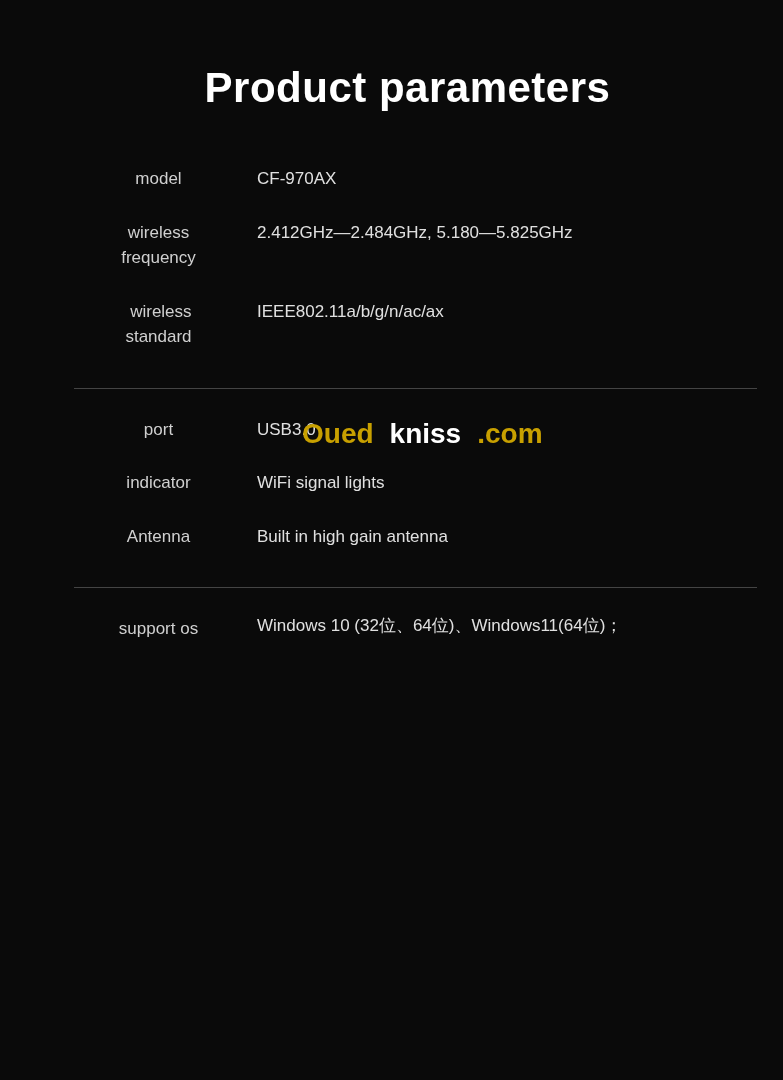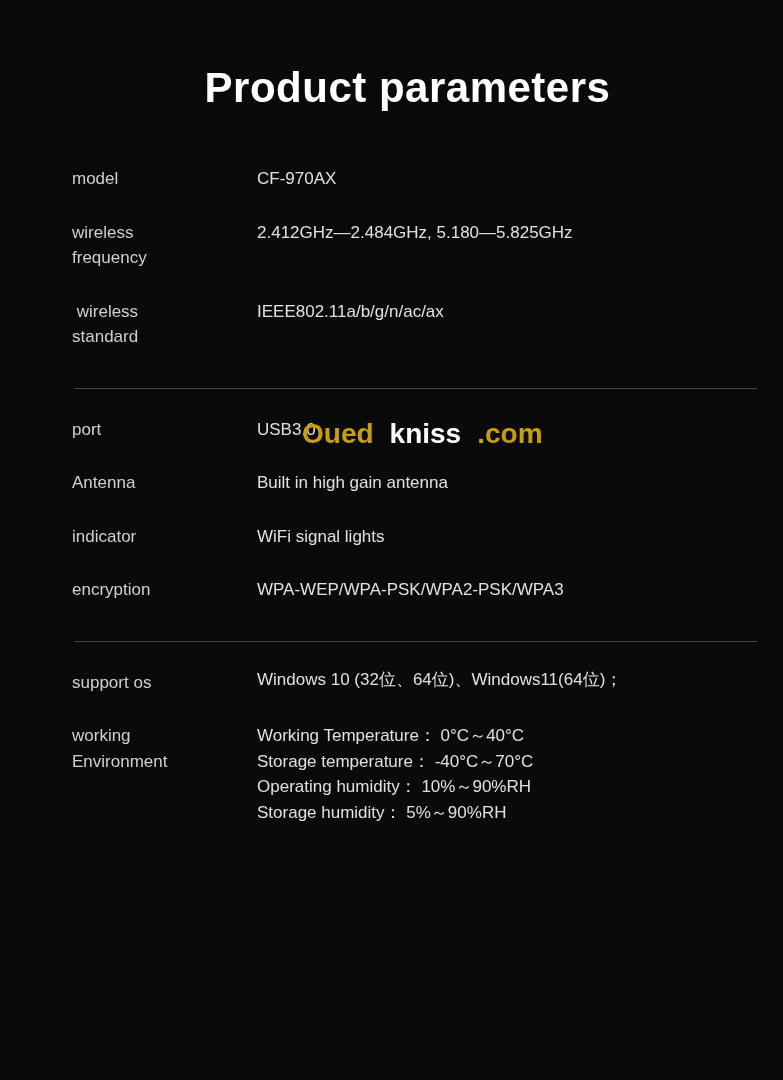--- a/index.html
+++ b/index.html
@@ -36,20 +36,21 @@
       vertical-align: top;
       font-size: 17px;
       line-height: 1.5;
     }
 
     .label-col {
       width: 185px;
       color: #d0d0d0;
       font-weight: 400;
       padding-right: 20px;
+      text-align: center;
     }
 
     .value-col {
       color: #e0e0e0;
       font-weight: 300;
     }
 
     .watermark {
       position: absolute;
       top: 50%;
@@ -102,46 +103,33 @@
 
     <tr>
       <td class="label-col" style="padding-top:20px; position:relative;">port
         <div class="watermark" style="top:50%; left:220px; transform:translate(0,-50%);">
           <span class="watermark-oued">Oued</span><span class="watermark-kniss">kniss</span><span class="watermark-com">.com</span>
         </div>
       </td>
       <td class="value-col" style="padding-top:20px;">USB3.0</td>
     </tr>
     <tr>
-      <td class="label-col">Antenna</td>
-      <td class="value-col">Built in high gain antenna</td>
-    </tr>
-    <tr>
       <td class="label-col">indicator</td>
       <td class="value-col">WiFi signal lights</td>
     </tr>
     <tr>
-      <td class="label-col">encryption</td>
-      <td class="value-col">WPA-WEP/WPA-PSK/WPA2-PSK/WPA3</td>
+      <td class="label-col">Antenna</td>
+      <td class="value-col">Built in high gain antenna</td>
     </tr>
 
     <tr>
       <td colspan="2" style="padding: 16px 0 0 0;">
         <div style="height:1px; background:#444;"></div>
       </td>
     </tr>
 
     <tr>
       <td class="label-col" style="padding-top:20px;">support os</td>
       <td class="value-col" style="padding-top:17px;">Windows 10 (32位、64位)、Windows11(64位)；</td>
     </tr>
-    <tr>
-      <td class="label-col">working<br>Environment</td>
-      <td class="value-col">
-        Working Temperature： 0°C～40°C<br>
-        Storage temperature： -40°C～70°C<br>
-        Operating humidity： 10%～90%RH<br>
-        Storage humidity： 5%～90%RH
-      </td>
-    </tr>
 
   </tbody>
 </table>
 
 </body></html>

